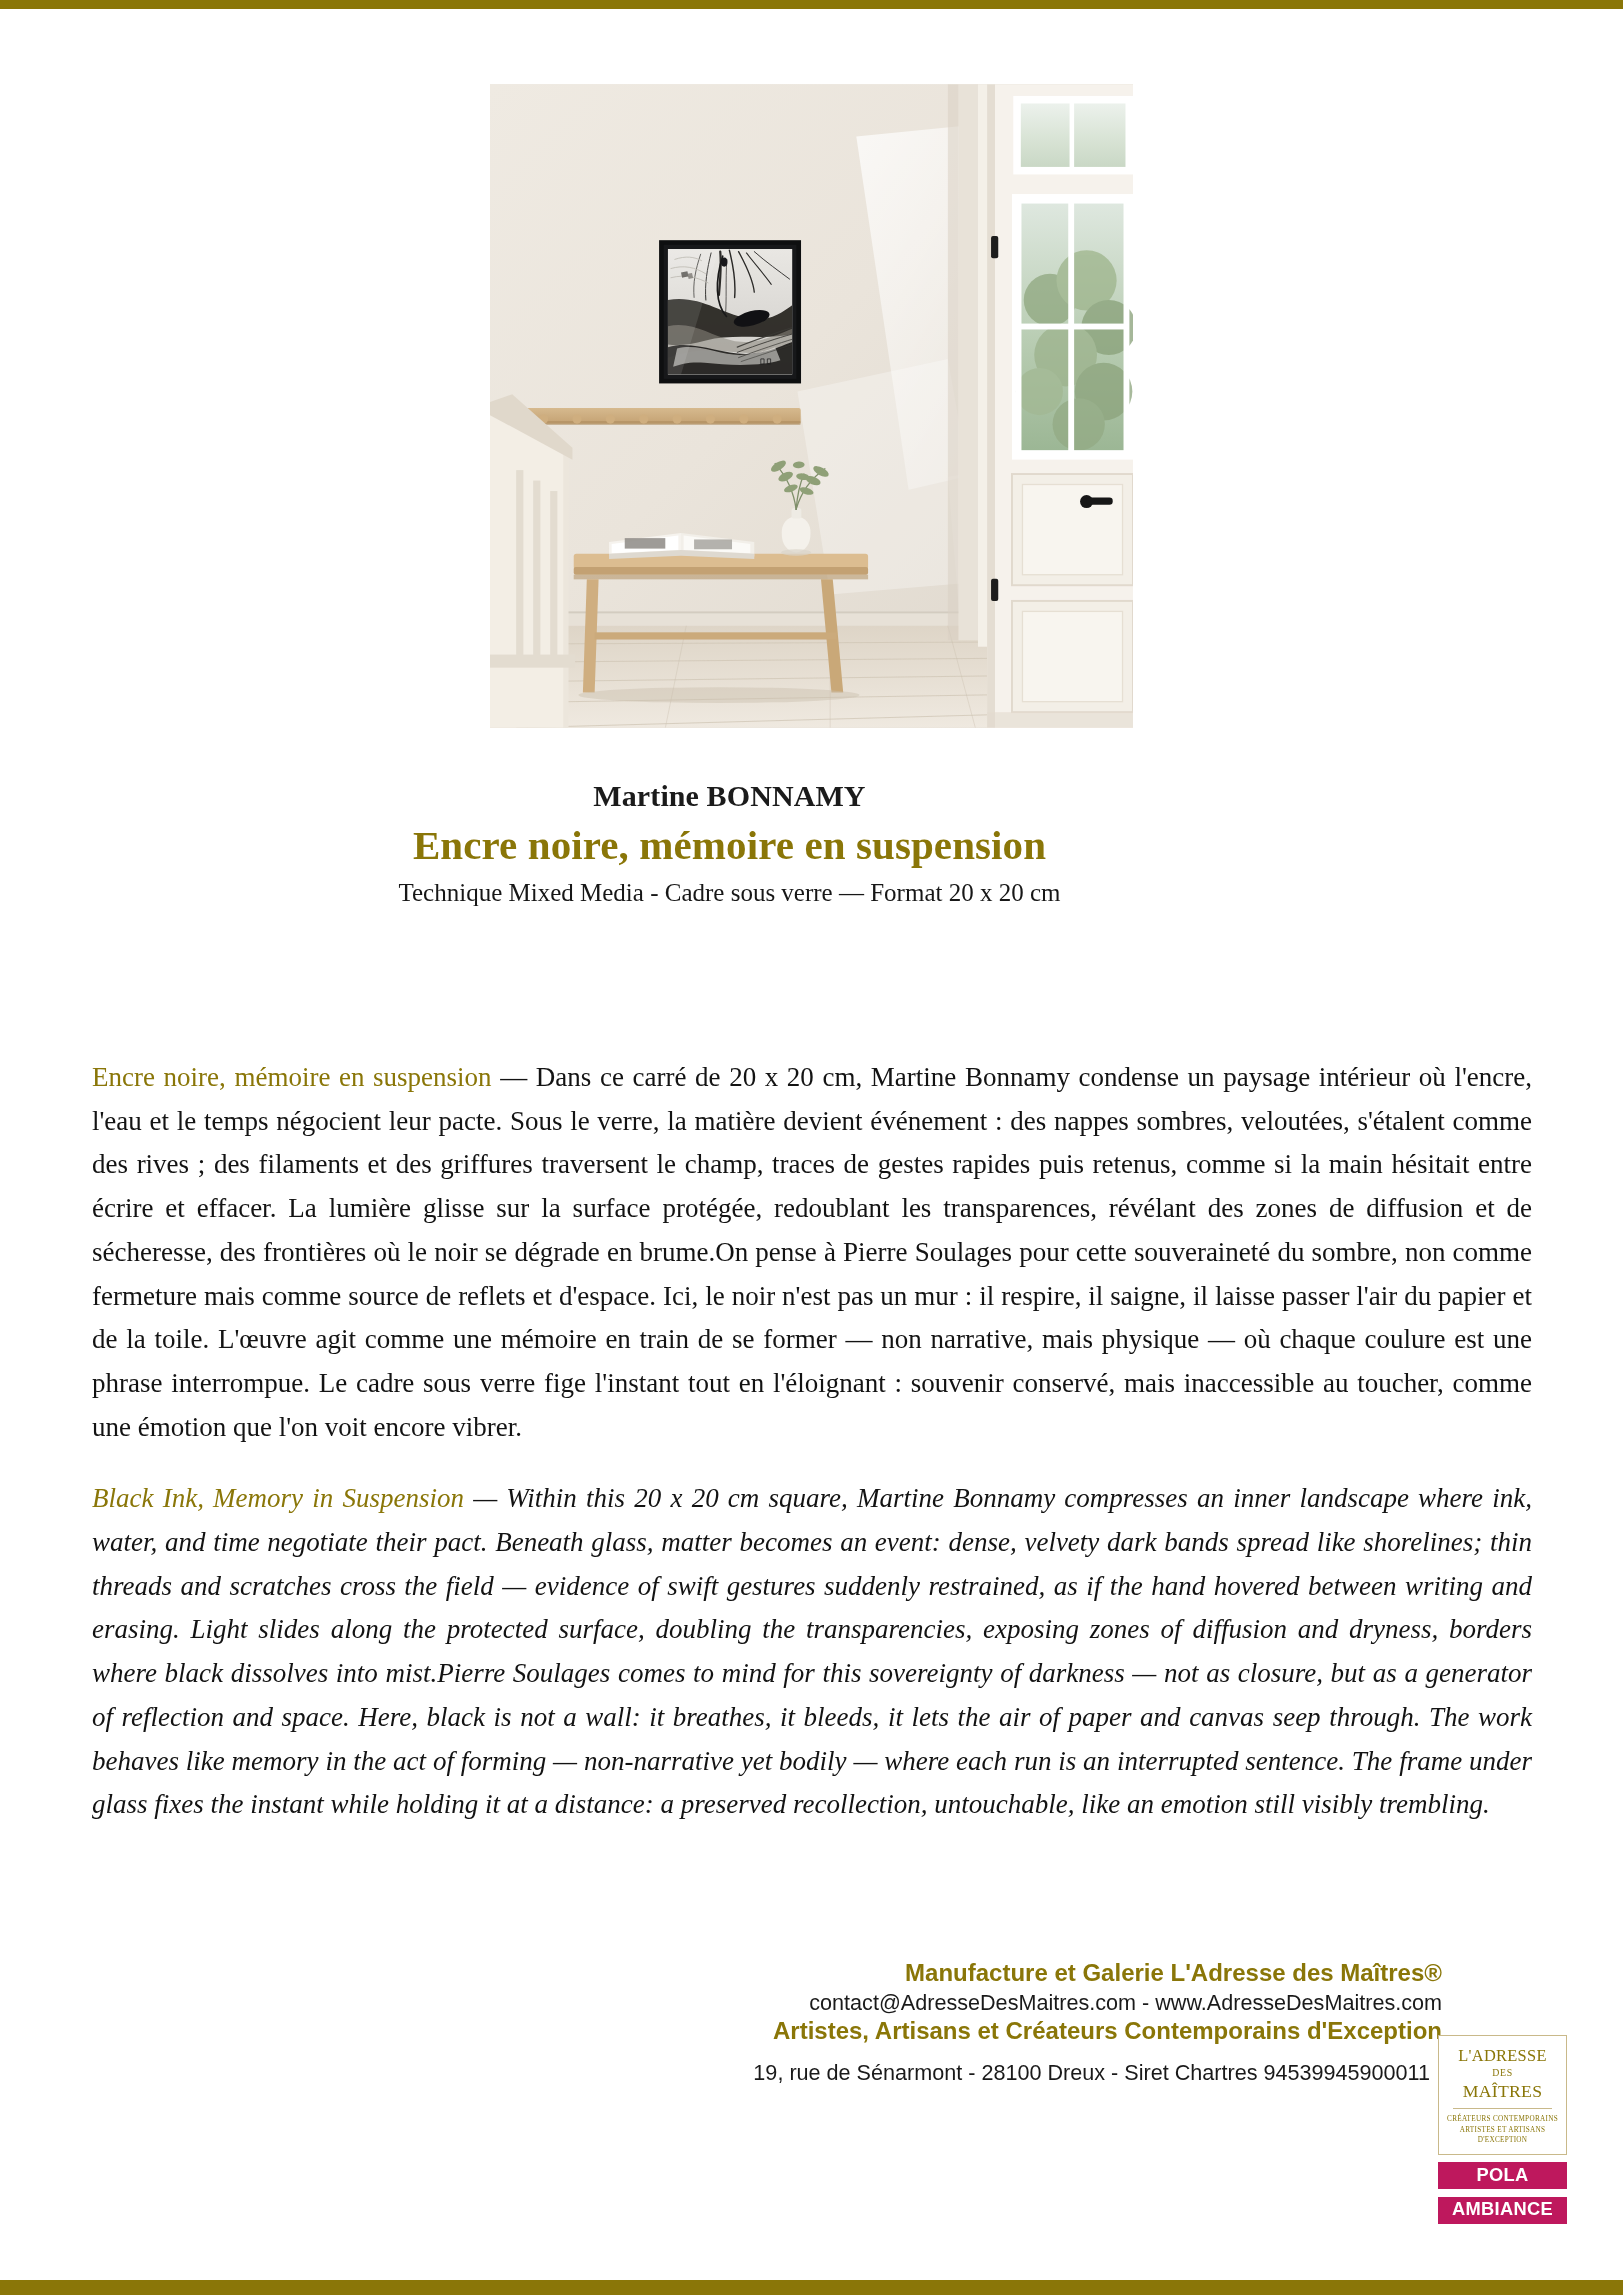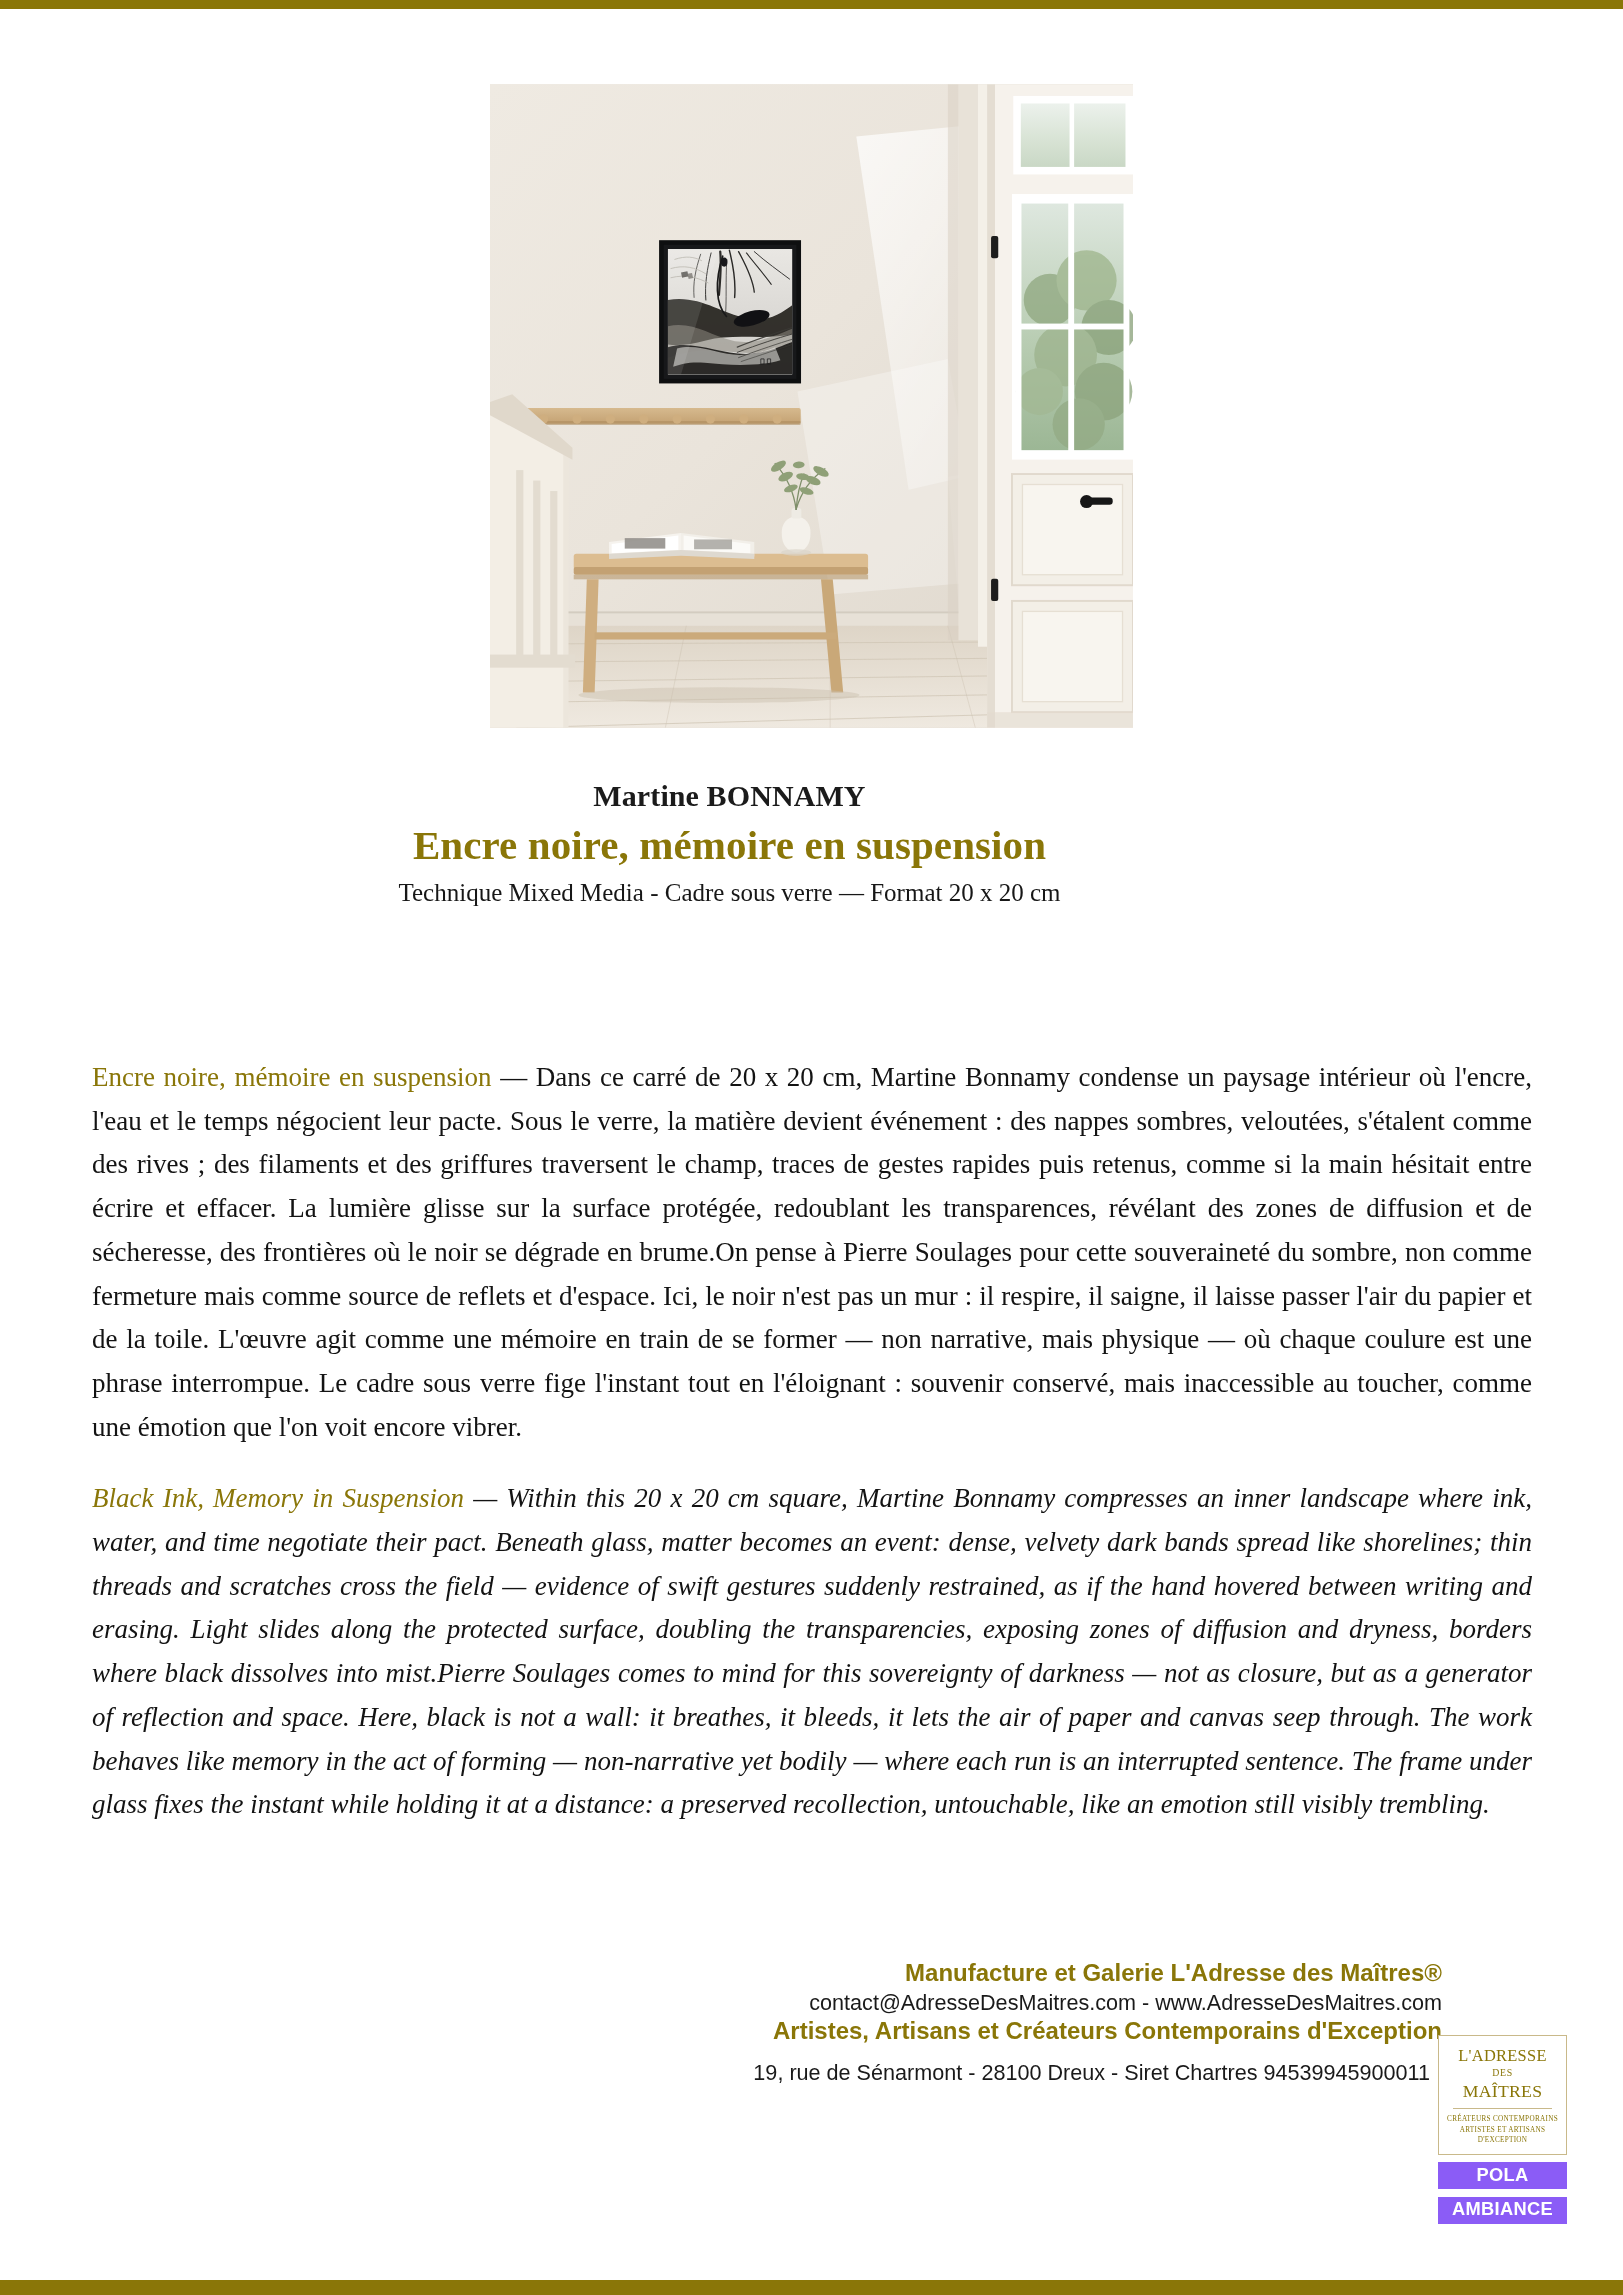--- a/index.html
+++ b/index.html
@@ -95,21 +95,21 @@
   .logo-l3{
     font-size:17.7px;color:#8a7608;letter-spacing:0.3px;line-height:1.15;
   }
   .logo-rule{
     height:0.7px;background:#c9b98a;margin:6.5px 10.5px 5.9px 10.5px;
   }
   .logo-sub{
     font-size:7.2px;color:#8a7608;letter-spacing:0.3px;line-height:1.42;
   }
   .badge{
-    margin-top:7.2px;background:#8b5cf6;color:#ffffff;
+    margin-top:7.2px;background:#be185d;color:#ffffff;
     font-family:"Liberation Sans", sans-serif;
     font-size:18.3px;font-weight:bold;letter-spacing:0.3px;
     padding:2.6px 0 3.9px 0;line-height:1.12;
   }
 </style>
 </head>
 <body>
 
 <div class="bar-top"></div>
 

